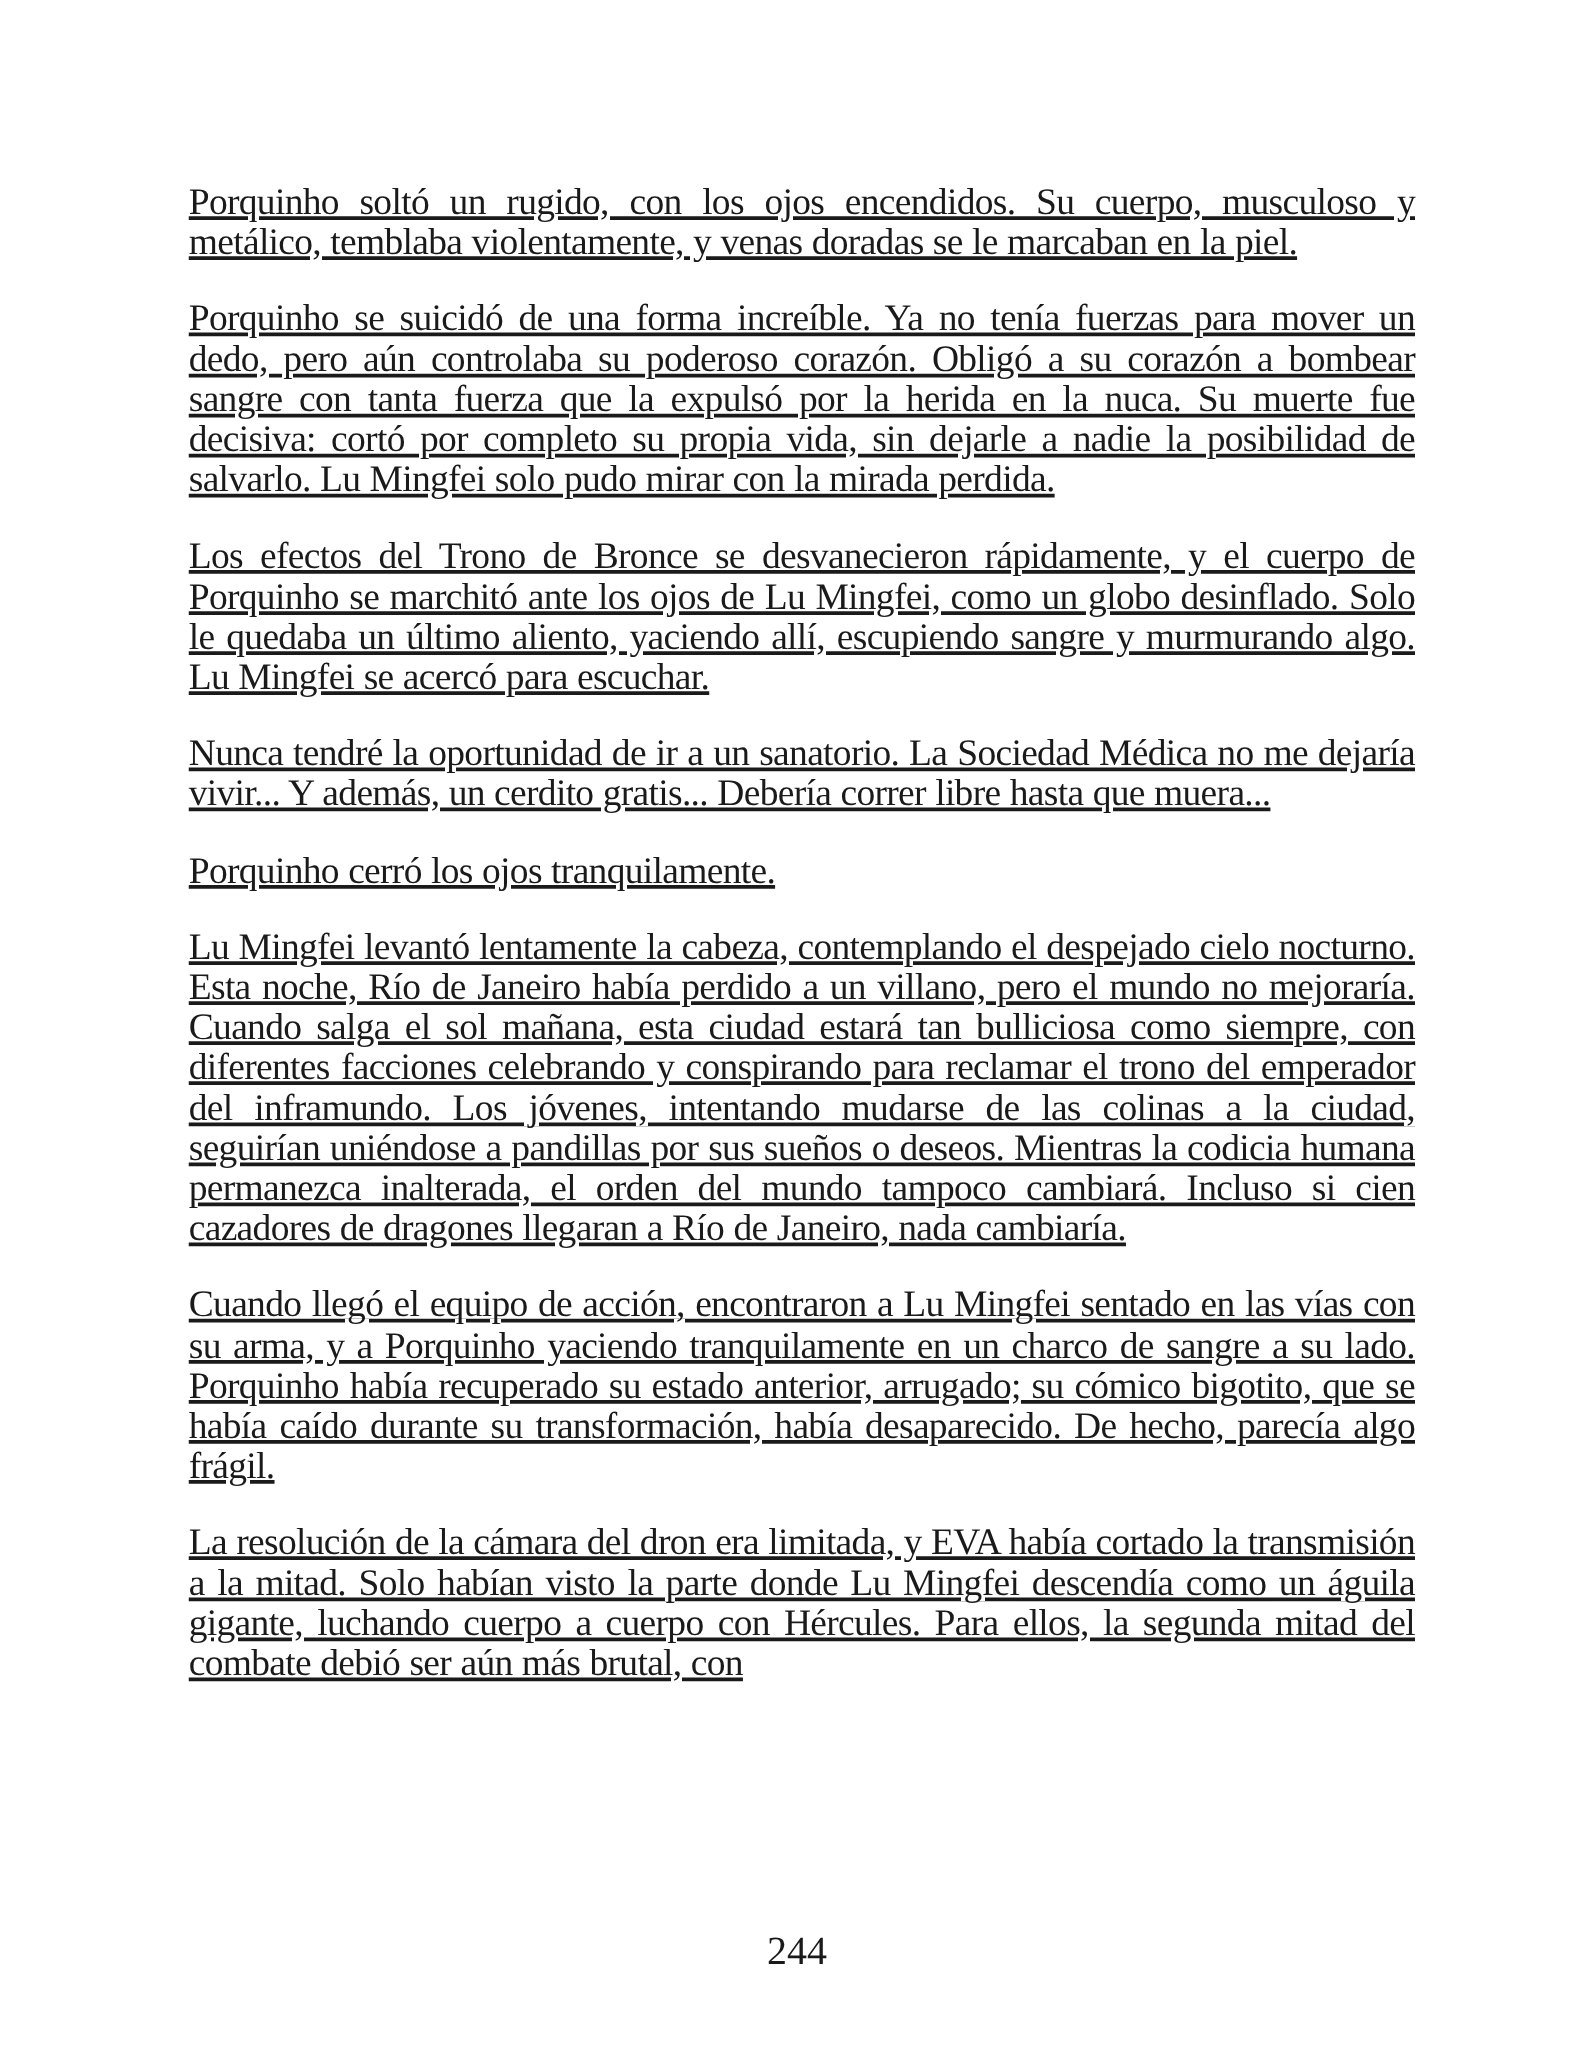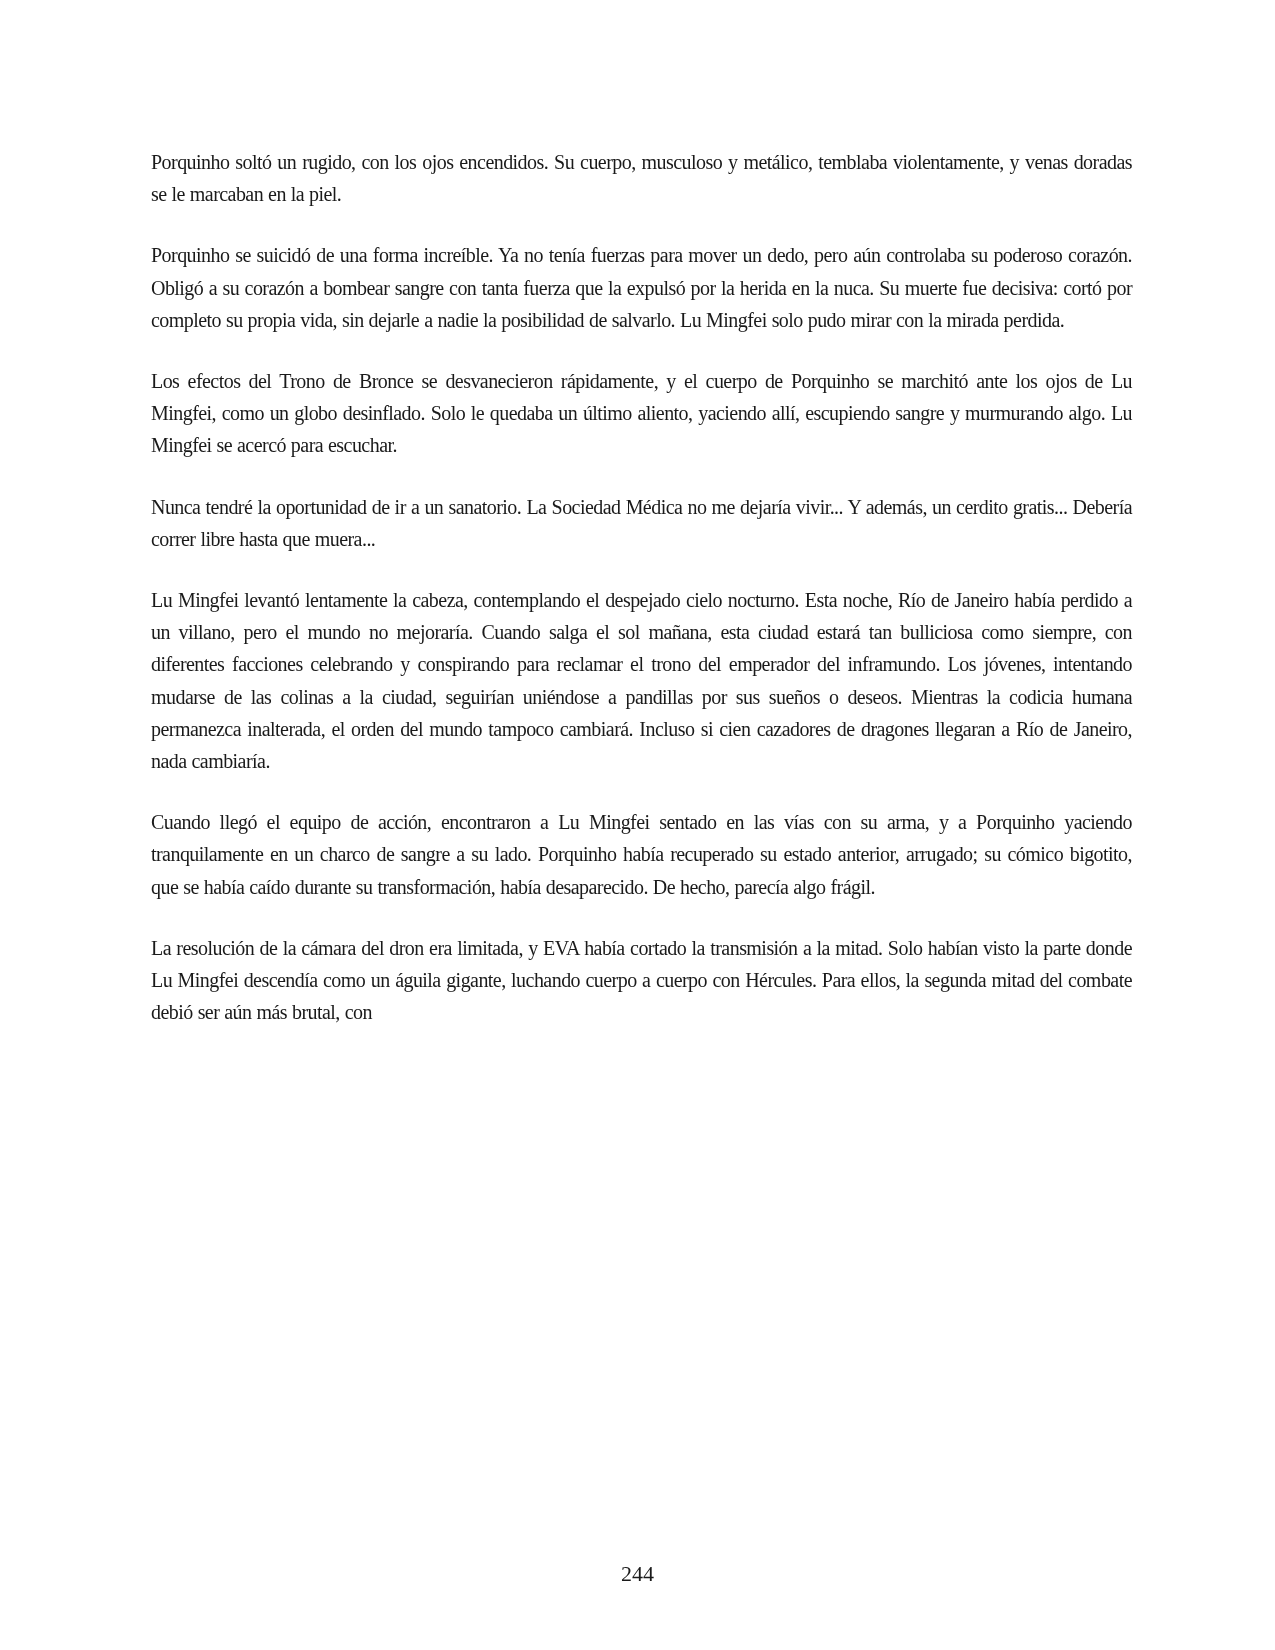--- a/index.html
+++ b/index.html
@@ -9,43 +9,44 @@
     color: #1a1a1a;
   }
   .page-body {
     position: absolute;
     left: 151px;
     top: 146px;
     width: 981px;
   }
   .para {
     margin: 0 0 29px 0;
-    font-size: 20px;
+    font-size: 30px;
     line-height: 32.2px;
     text-align: justify;
     text-justify: inter-word;
     letter-spacing: -0.55px;
     word-spacing: 0.5px;
+    text-decoration: underline;
   }
   .page-number {
     position: absolute;
     left: 0; width: 1275px;
     top: 1545px;
     text-align: center;
-    font-size: 22px;
+    font-size: 32px;
     line-height: 30px;
-    margin-top: 14px;
   }
 </style>
 </head>
 <body>
 
 <div class="page-body">
   <p class="para">Porquinho soltó un rugido, con los ojos encendidos. Su cuerpo, musculoso y metálico, temblaba violentamente, y venas doradas se le marcaban en la piel.</p>
   <p class="para">Porquinho se suicidó de una forma increíble. Ya no tenía fuerzas para mover un dedo, pero aún controlaba su poderoso corazón. Obligó a su corazón a bombear sangre con tanta fuerza que la expulsó por la herida en la nuca. Su muerte fue decisiva: cortó por completo su propia vida, sin dejarle a nadie la posibilidad de salvarlo. Lu Mingfei solo pudo mirar con la mirada perdida.</p>
   <p class="para">Los efectos del Trono de Bronce se desvanecieron rápidamente, y el cuerpo de Porquinho se marchitó ante los ojos de Lu Mingfei, como un globo desinflado. Solo le quedaba un último aliento, yaciendo allí, escupiendo sangre y murmurando algo. Lu Mingfei se acercó para escuchar.</p>
   <p class="para">Nunca tendré la oportunidad de ir a un sanatorio. La Sociedad Médica no me dejaría vivir... Y además, un cerdito gratis... Debería correr libre hasta que muera...</p>
+  <p class="para">Porquinho cerró los ojos tranquilamente.</p>
   <p class="para">Lu Mingfei levantó lentamente la cabeza, contemplando el despejado cielo nocturno. Esta noche, Río de Janeiro había perdido a un villano, pero el mundo no mejoraría. Cuando salga el sol mañana, esta ciudad estará tan bulliciosa como siempre, con diferentes facciones celebrando y conspirando para reclamar el trono del emperador del inframundo. Los jóvenes, intentando mudarse de las colinas a la ciudad, seguirían uniéndose a pandillas por sus sueños o deseos. Mientras la codicia humana permanezca inalterada, el orden del mundo tampoco cambiará. Incluso si cien cazadores de dragones llegaran a Río de Janeiro, nada cambiaría.</p>
   <p class="para">Cuando llegó el equipo de acción, encontraron a Lu Mingfei sentado en las vías con su arma, y a Porquinho yaciendo tranquilamente en un charco de sangre a su lado. Porquinho había recuperado su estado anterior, arrugado; su cómico bigotito, que se había caído durante su transformación, había desaparecido. De hecho, parecía algo frágil.</p>
   <p class="para">La resolución de la cámara del dron era limitada, y EVA había cortado la transmisión a la mitad. Solo habían visto la parte donde Lu Mingfei descendía como un águila gigante, luchando cuerpo a cuerpo con Hércules. Para ellos, la segunda mitad del combate debió ser aún más brutal, con</p>
 </div>
 
 <div class="page-number">244</div>
 
 </body></html>

